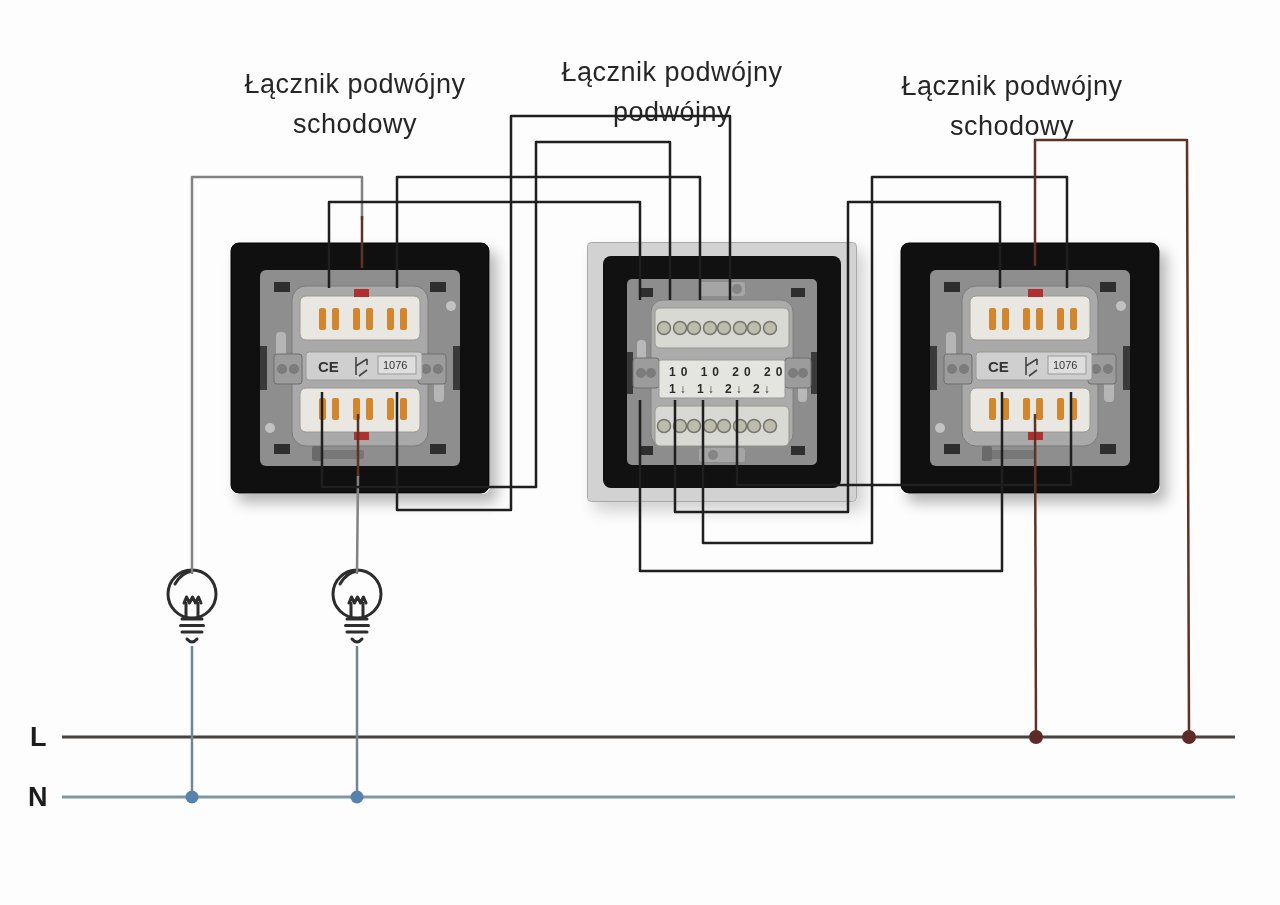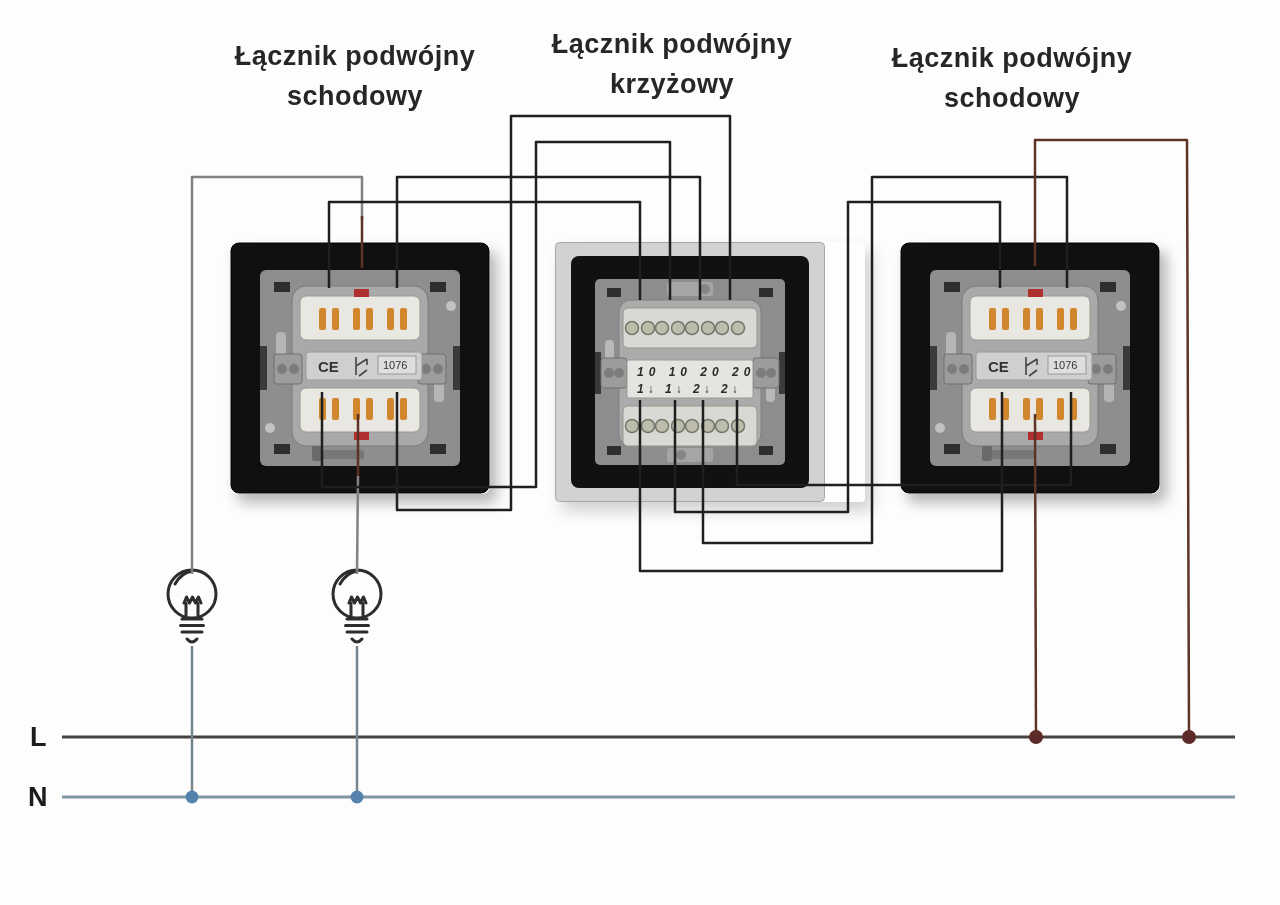--- a/index.html
+++ b/index.html
@@ -2,22 +2,23 @@
 <html><head>
 <meta charset="utf-8">
 <style>
   html,body{margin:0;padding:0;background:#ffffff;}
   #canvas{
     position:relative;width:1280px;height:905px;overflow:hidden;
     background:#fdfdfd;font-family:"Liberation Sans",sans-serif;
   }
   .title{
     position:absolute;width:360px;text-align:center;
-    font-size:27px;font-weight:bold;line-height:40px;color:#262626;
+    font-size:27px;font-weight:normal;line-height:40px;color:#262626;
     letter-spacing:0.5px;
+    margin-top:28px;
   }
   .switch{position:absolute;margin-top:24px;}
   .switch.dark{box-shadow:7px 9px 14px rgba(0,0,0,0.28);border-radius:8px;}
   .switch.light{box-shadow:7px 9px 16px rgba(0,0,0,0.18);border-radius:4px;}
   .bulb{position:absolute;width:60px;height:88px;}
   .powlabel{
     position:absolute;font-size:27px;font-weight:bold;color:#1c1c1c;
   }
   #wire-svg{position:absolute;left:0;top:0;z-index:5;pointer-events:none;}
   svg text{font-family:"Liberation Sans",sans-serif;}
@@ -26,21 +27,21 @@
 <body>
 
 <div id="canvas">
 
   <div class="title" style="left:175px;top:36px;">
     <div>Łącznik podwójny</div>
     <div>schodowy</div>
   </div>
   <div class="title" style="left:492px;top:24px;">
     <div>Łącznik podwójny</div>
-    <div>krzyżowy</div>
+    <div>podwójny</div>
   </div>
   <div class="title" style="left:832px;top:38px;">
     <div>Łącznik podwójny</div>
     <div>schodowy</div>
   </div>
 
   <div class="switch dark" style="left:230px;top:218px;width:260px;height:252px;">
     <svg width="260" height="252" viewBox="0 0 260 252">
       <rect x="1" y="1" width="258" height="250" rx="8" fill="#101010" stroke="#000"></rect>
       <rect x="30" y="28" width="200" height="196" rx="6" fill="#8e8e8e"></rect>
@@ -82,21 +83,21 @@
       <rect x="123" y="156" width="7" height="22" rx="2" fill="#d2872f"></rect>
       <rect x="136" y="156" width="7" height="22" rx="2" fill="#d2872f"></rect>
       <rect x="157" y="156" width="7" height="22" rx="2" fill="#d2872f"></rect>
       <rect x="170" y="156" width="7" height="22" rx="2" fill="#d2872f"></rect>
       <rect x="124" y="190" width="15" height="8" fill="#b03030"></rect>
       <rect x="88" y="208" width="46" height="9" rx="2" fill="#777"></rect>
       <rect x="82" y="204" width="10" height="15" rx="2" fill="#6a6a6a"></rect>
     </svg>
   </div>
 
-  <div class="switch light" style="left:555px;top:218px;width:310px;height:260px;font-style:italic;">
+  <div class="switch light" style="left:587px;top:218px;width:270px;height:260px;">
     <svg width="270" height="260" viewBox="0 0 270 260">
       <rect x="0.5" y="0.5" width="269" height="259" rx="4" fill="#d2d2d2" stroke="#a8a8a8"></rect>
       <rect x="16" y="14" width="238" height="232" rx="8" fill="#111"></rect>
       <rect x="40" y="37" width="190" height="186" rx="5" fill="#8d8d8d"></rect>
       <rect x="52" y="46" width="14" height="9" fill="#2e2e2e"></rect>
       <rect x="204" y="46" width="14" height="9" fill="#2e2e2e"></rect>
       <rect x="52" y="204" width="14" height="9" fill="#2e2e2e"></rect>
       <rect x="204" y="204" width="14" height="9" fill="#2e2e2e"></rect>
       <rect x="40" y="110" width="6" height="42" fill="#3a3a3a"></rect>
       <rect x="224" y="110" width="6" height="42" fill="#3a3a3a"></rect>

